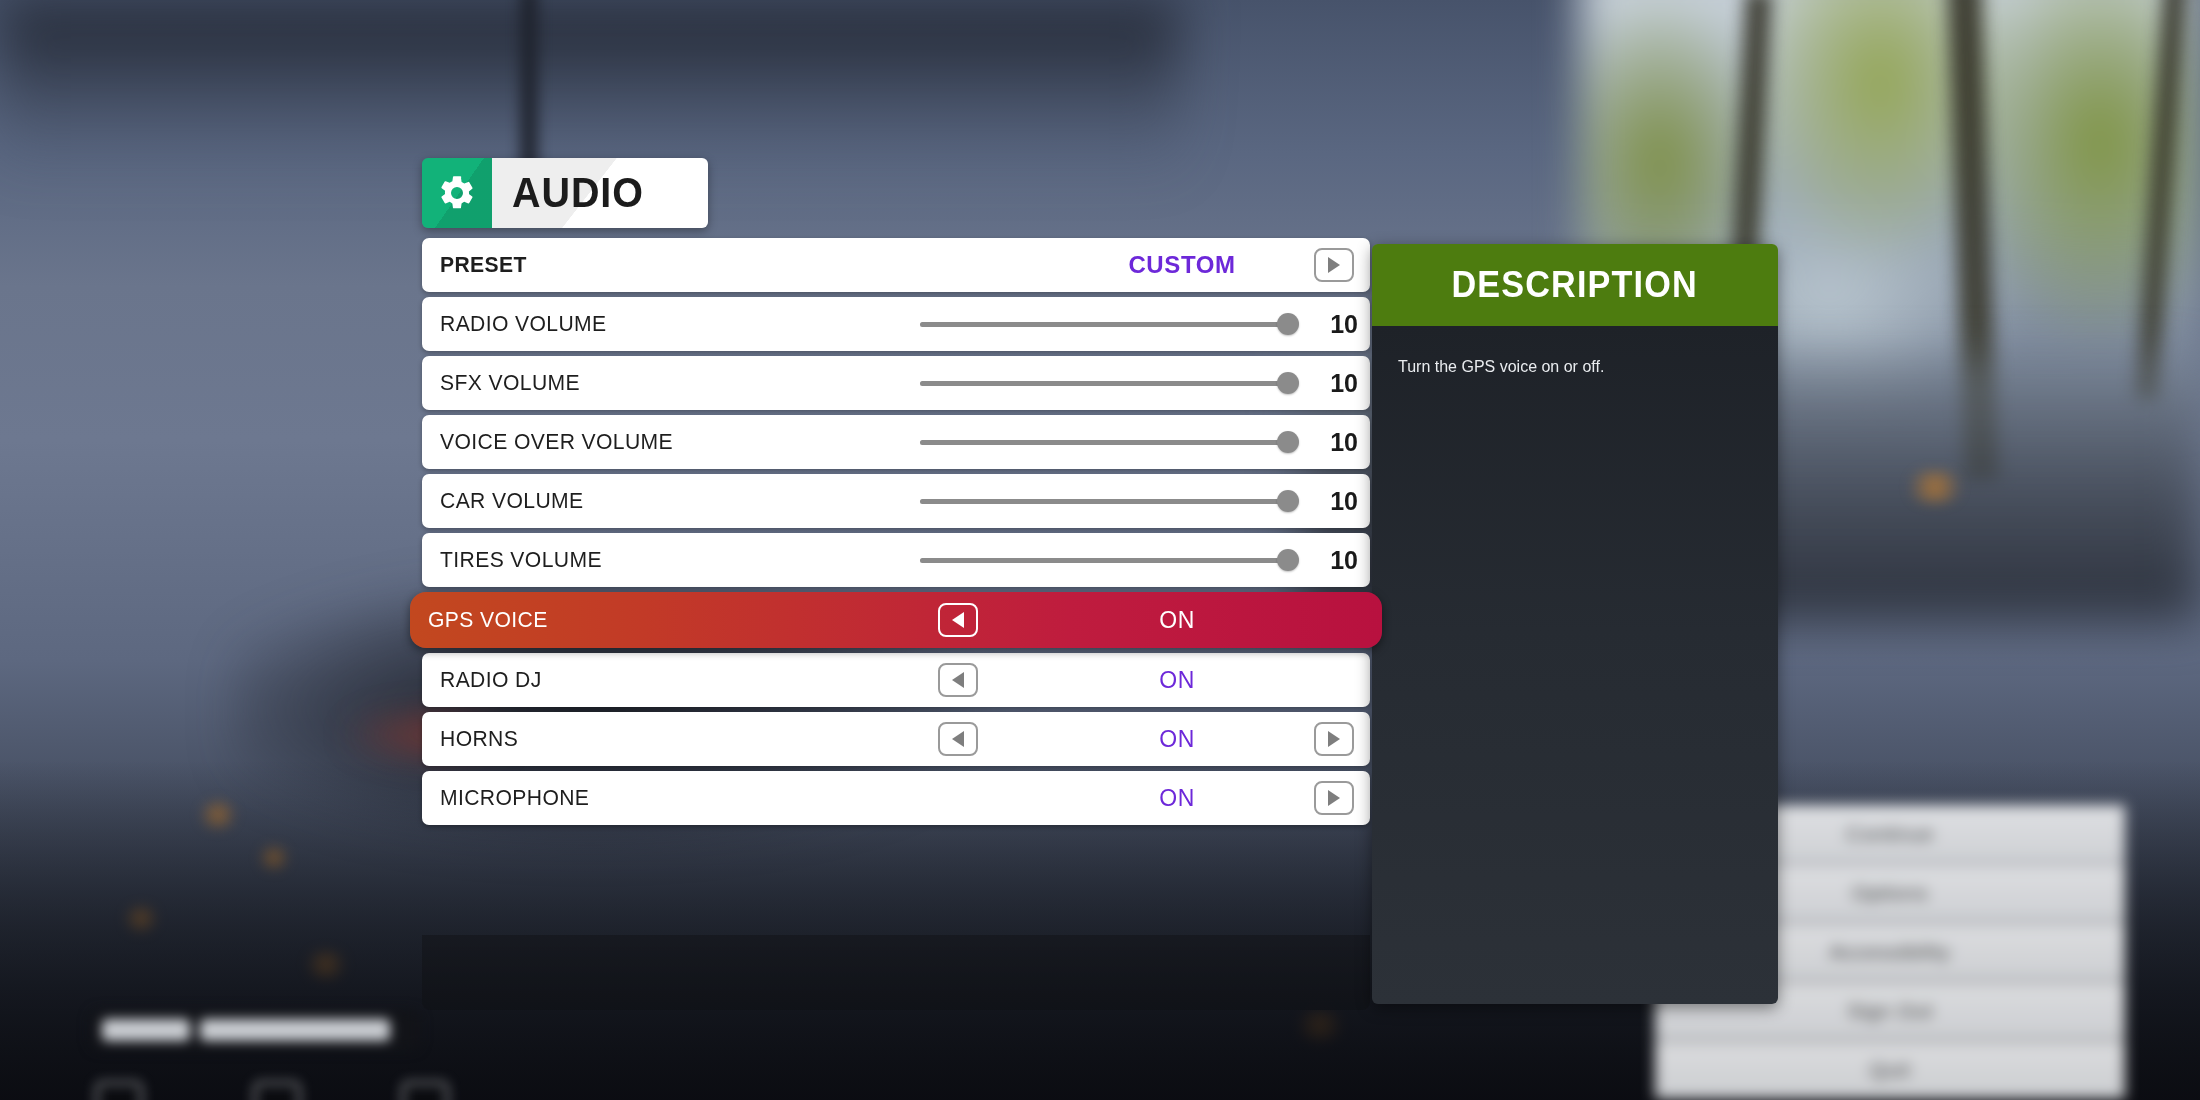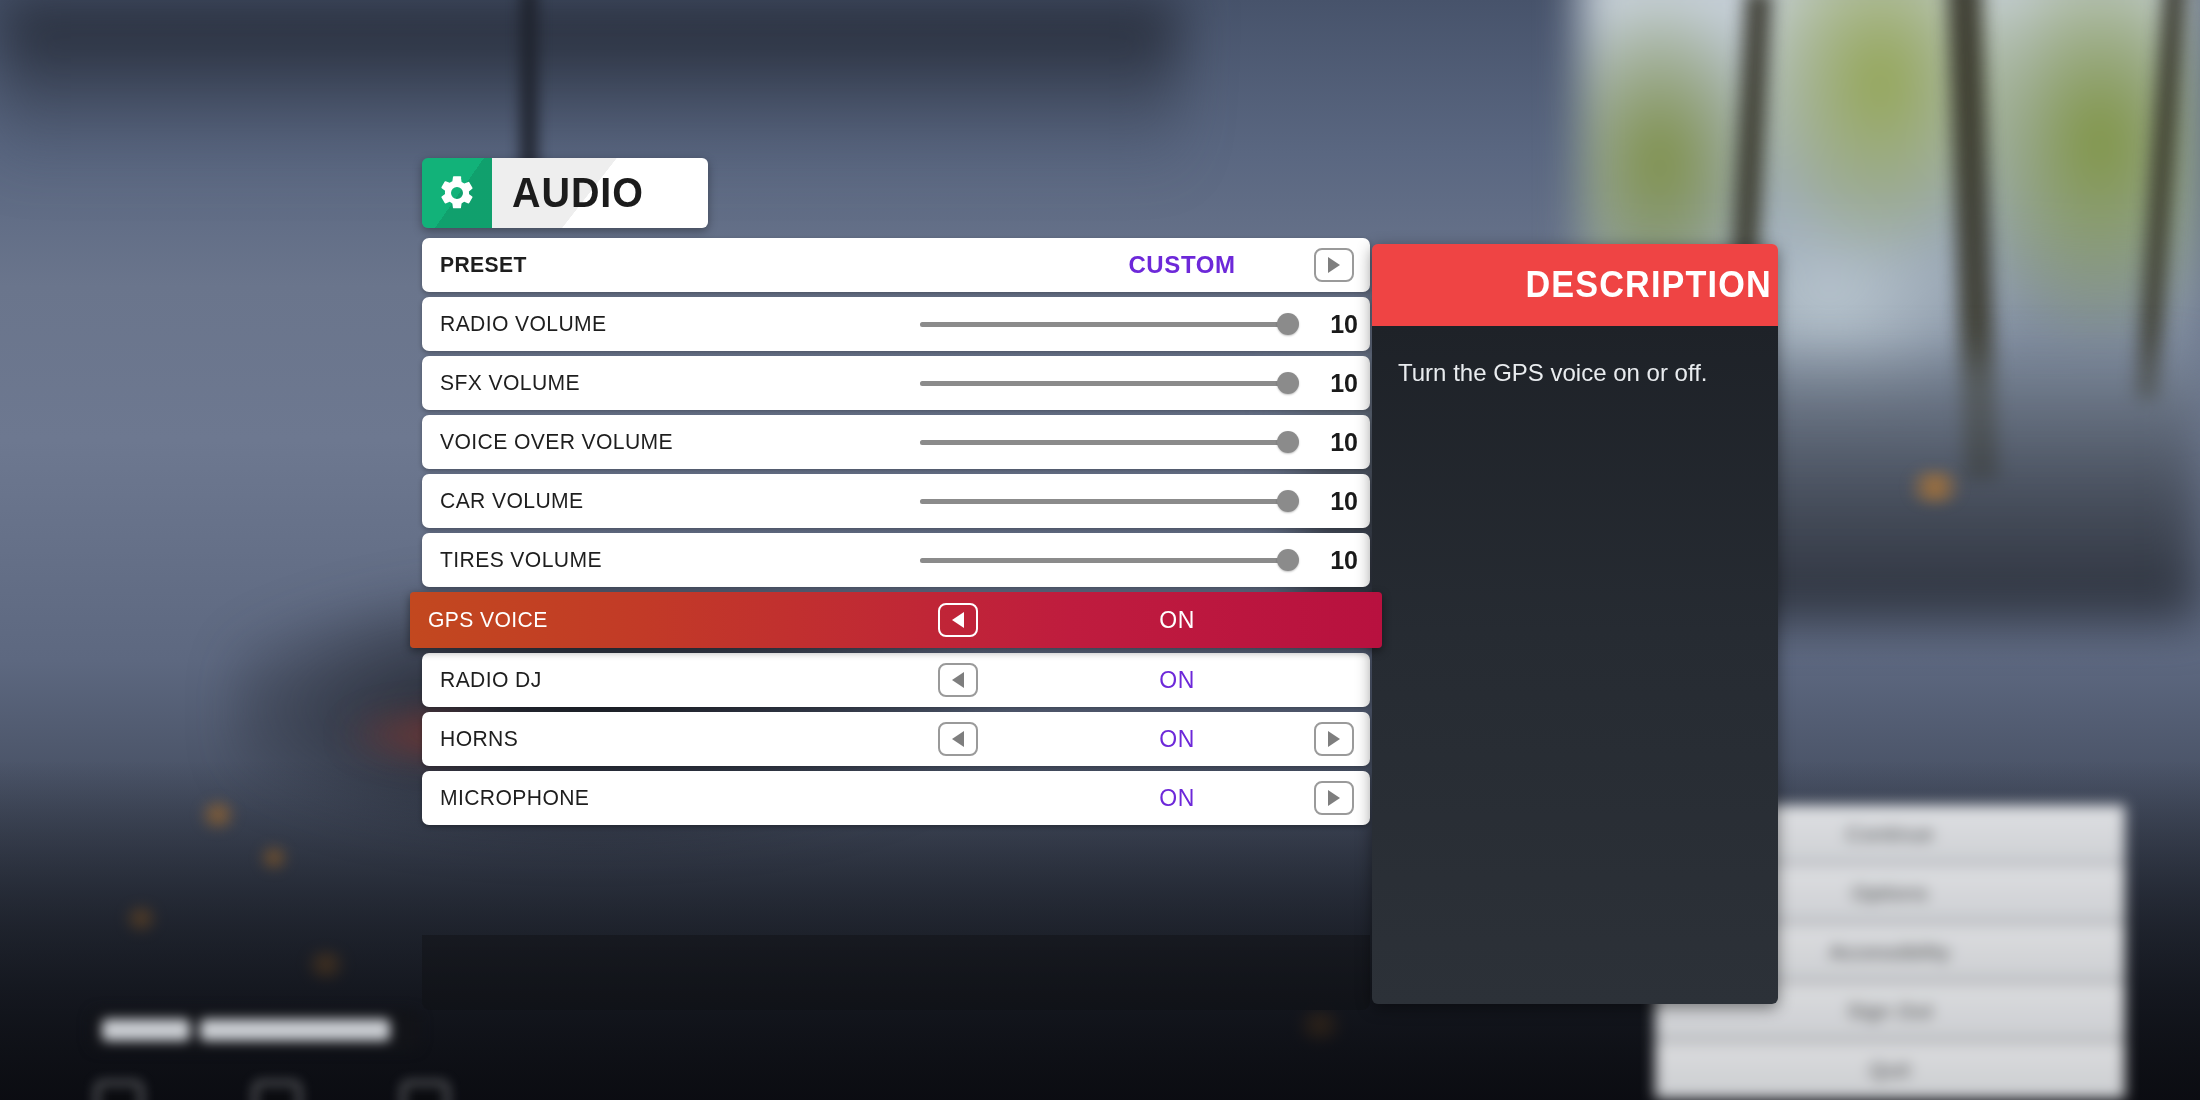--- a/index.html
+++ b/index.html
@@ -305,21 +305,21 @@
   }
   .arrow-btn.left  .tri { border-right: 12px solid #7e7e7e; }
   .arrow-btn.right .tri { border-left: 12px solid #7e7e7e; }
 
   
   .setting-row.selected {
     background: linear-gradient(90deg, #c2481f 0%, #c23a27 24%, #bf1c3e 68%, #b8113f 100%);
     margin-left: -12px;
     width: 972px;
     height: 56px;
-    border-radius: 4px;
+    border-radius: 16px;
     box-shadow: 0 3px 10px rgba(0,0,0,.45);
     z-index: 5;
   }
   .setting-row.selected .row-label { color: #fff; }
   .setting-row.selected .row-value { color: #fff; }
   .setting-row.selected .arrow-btn { border-color: #ffffff; }
   .setting-row.selected .arrow-btn.left .tri { border-right-color: #ffffff; }
   .setting-row.selected .arrow-btn.left { left: 528px; }
   .setting-row.selected .row-value { left: 642px; }
 
@@ -344,39 +344,39 @@
   #description-panel {
     position: absolute;
     left: 1372px; top: 244px;
     width: 406px; height: 760px;
     border-radius: 6px;
     overflow: hidden;
     box-shadow: 0 4px 16px rgba(0,0,0,.45);
   }
   .desc-header {
     height: 82px;
-    background: #ef4444;
-    display: flex; align-items: center; justify-content: flex-end;
+    background: #4d7c0f;
+    display: flex; align-items: center; justify-content: center;
   }
   .desc-title {
     font-size: 36px;
     font-weight: bold;
     color: #ffffff;
     letter-spacing: 1.2px;
     font-family: "Liberation Sans Narrow", "Liberation Sans", sans-serif;
     transform: scaleX(.95);
   }
   .desc-body {
     height: 678px;
     background: linear-gradient(180deg, #1e2228 0%, #262b32 45%, #2c3138 100%);
     padding: 30px 26px;
   }
   .desc-text {
     color: #e9ecef;
-    font-size: 24px;
+    font-size: 16px;
     line-height: 1.4;
   }
 </style>
 </head>
 <body>
 
 <div id="bg-scene">
   <div class="bg-layer bg-snow-base"></div>
   <div class="bg-layer bg-treeline"></div>
   <div class="bg-layer bg-greenery"></div>

